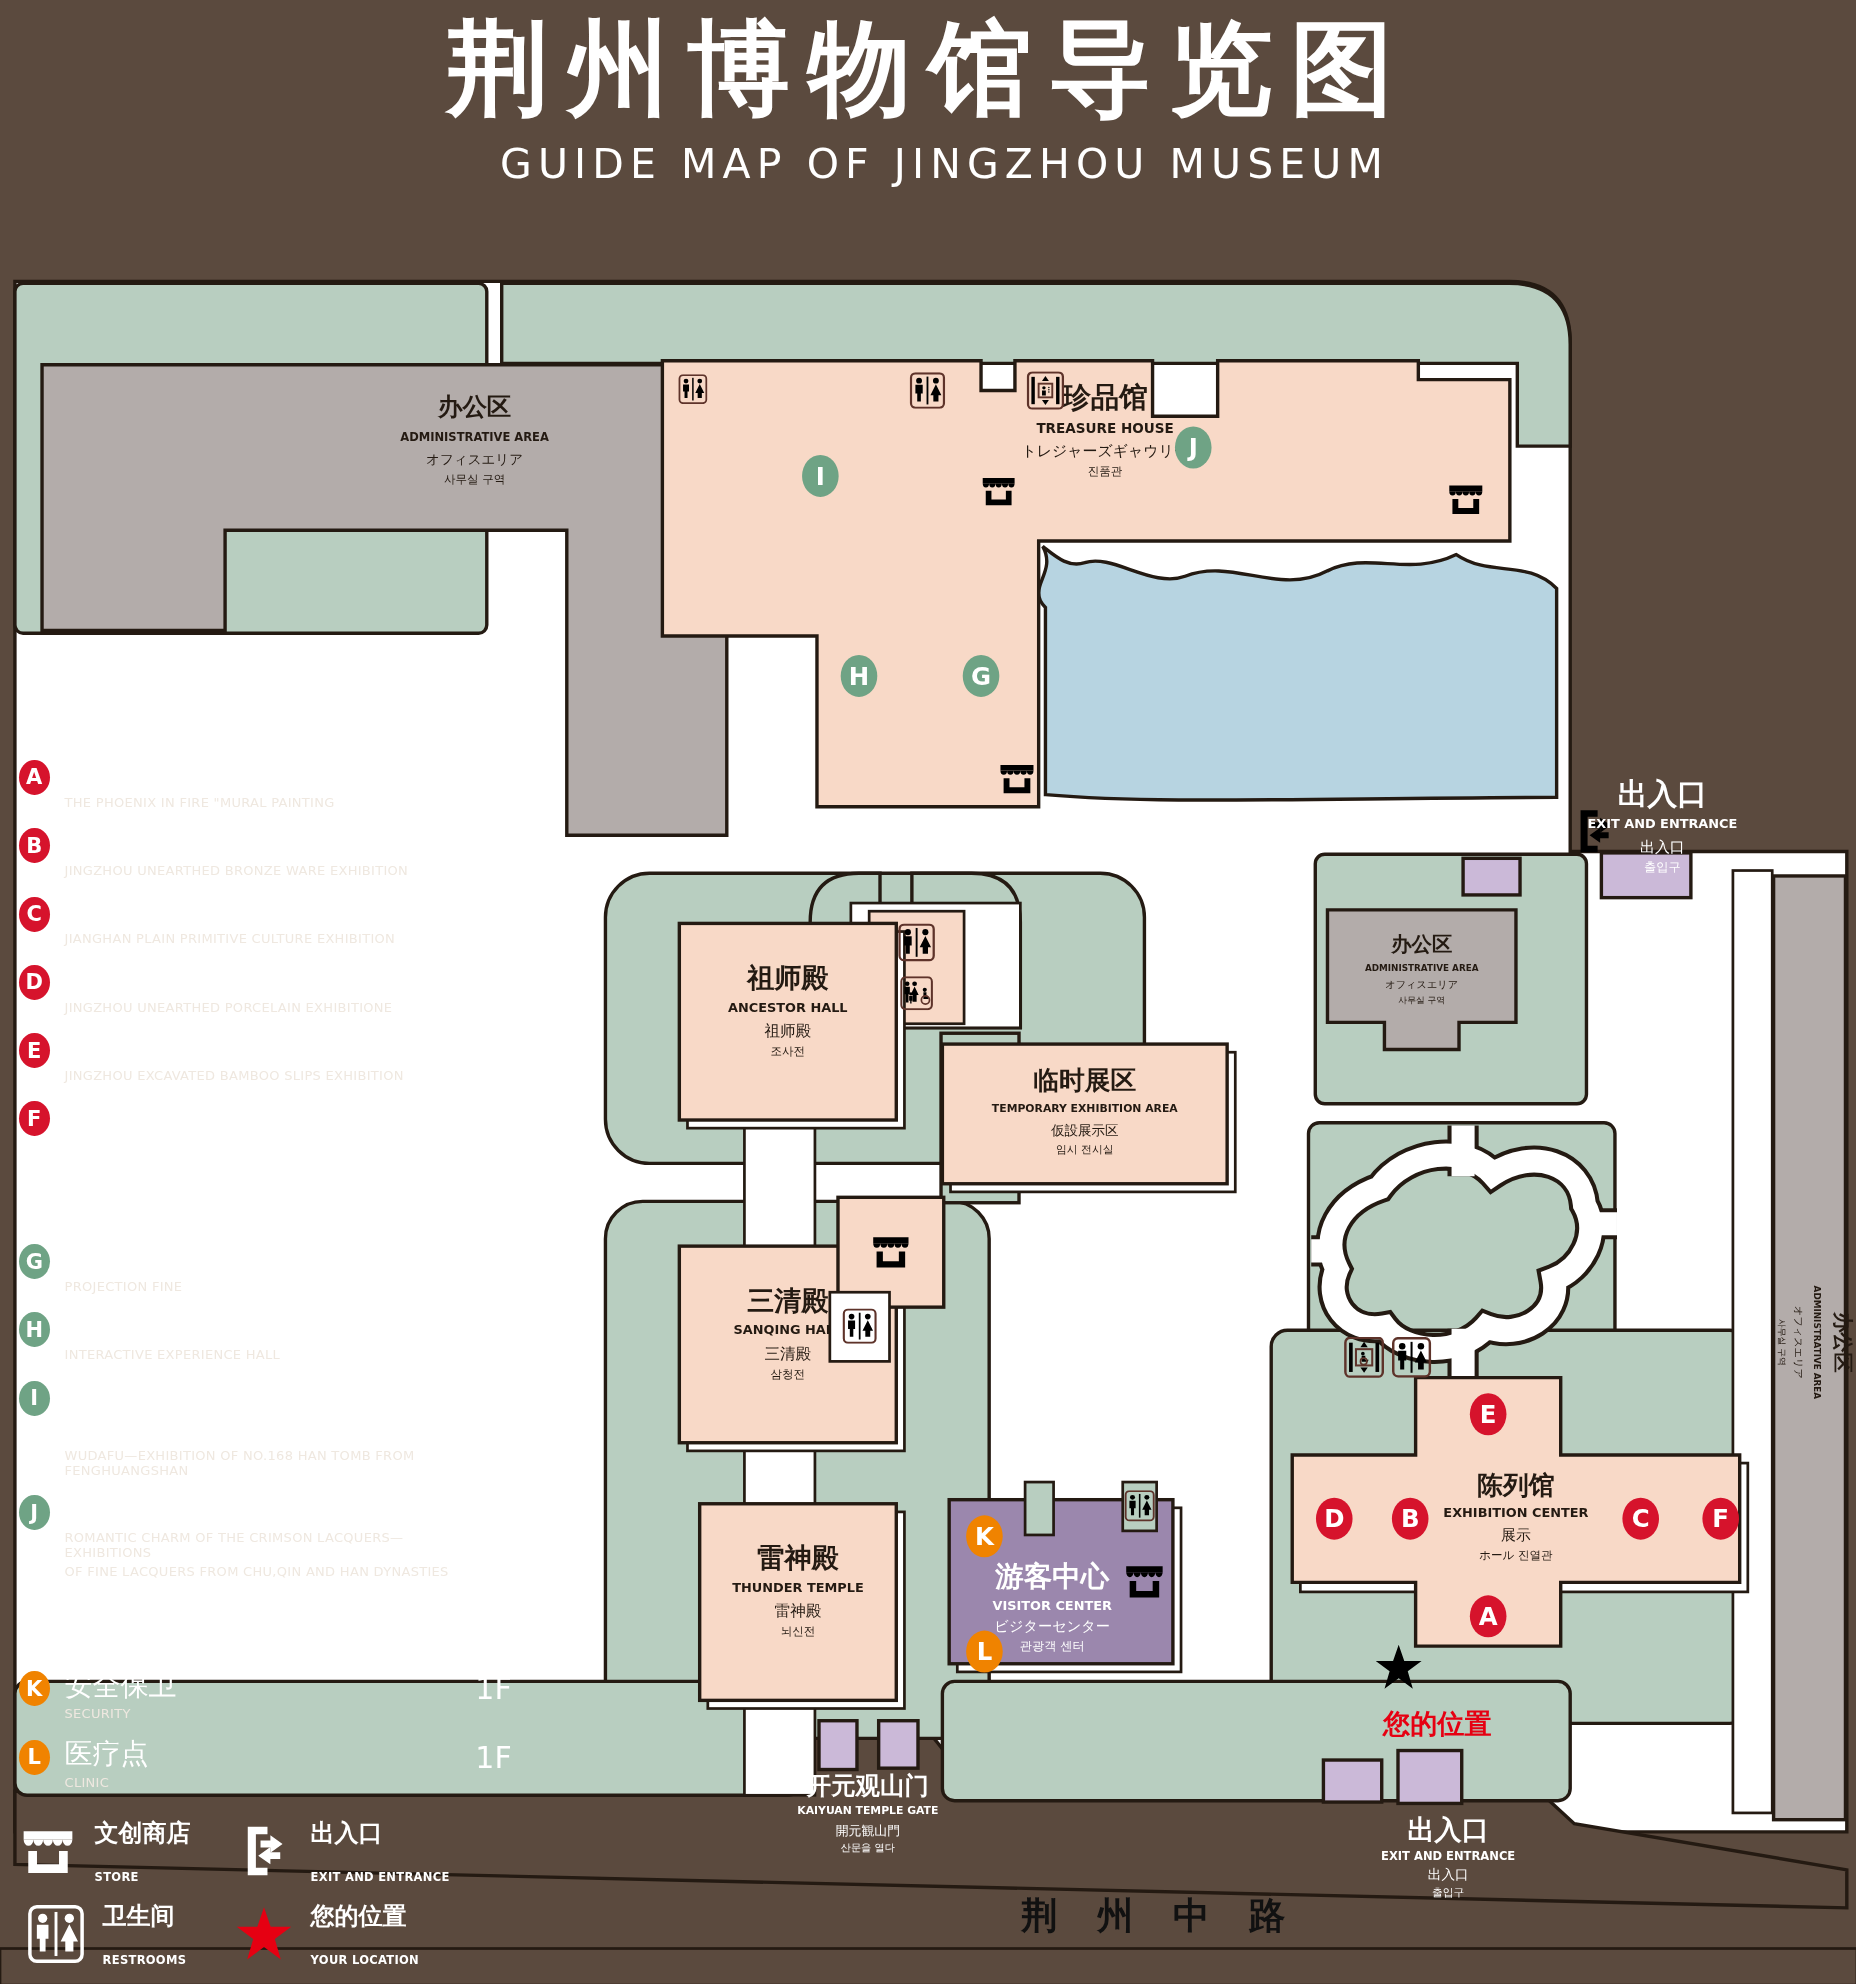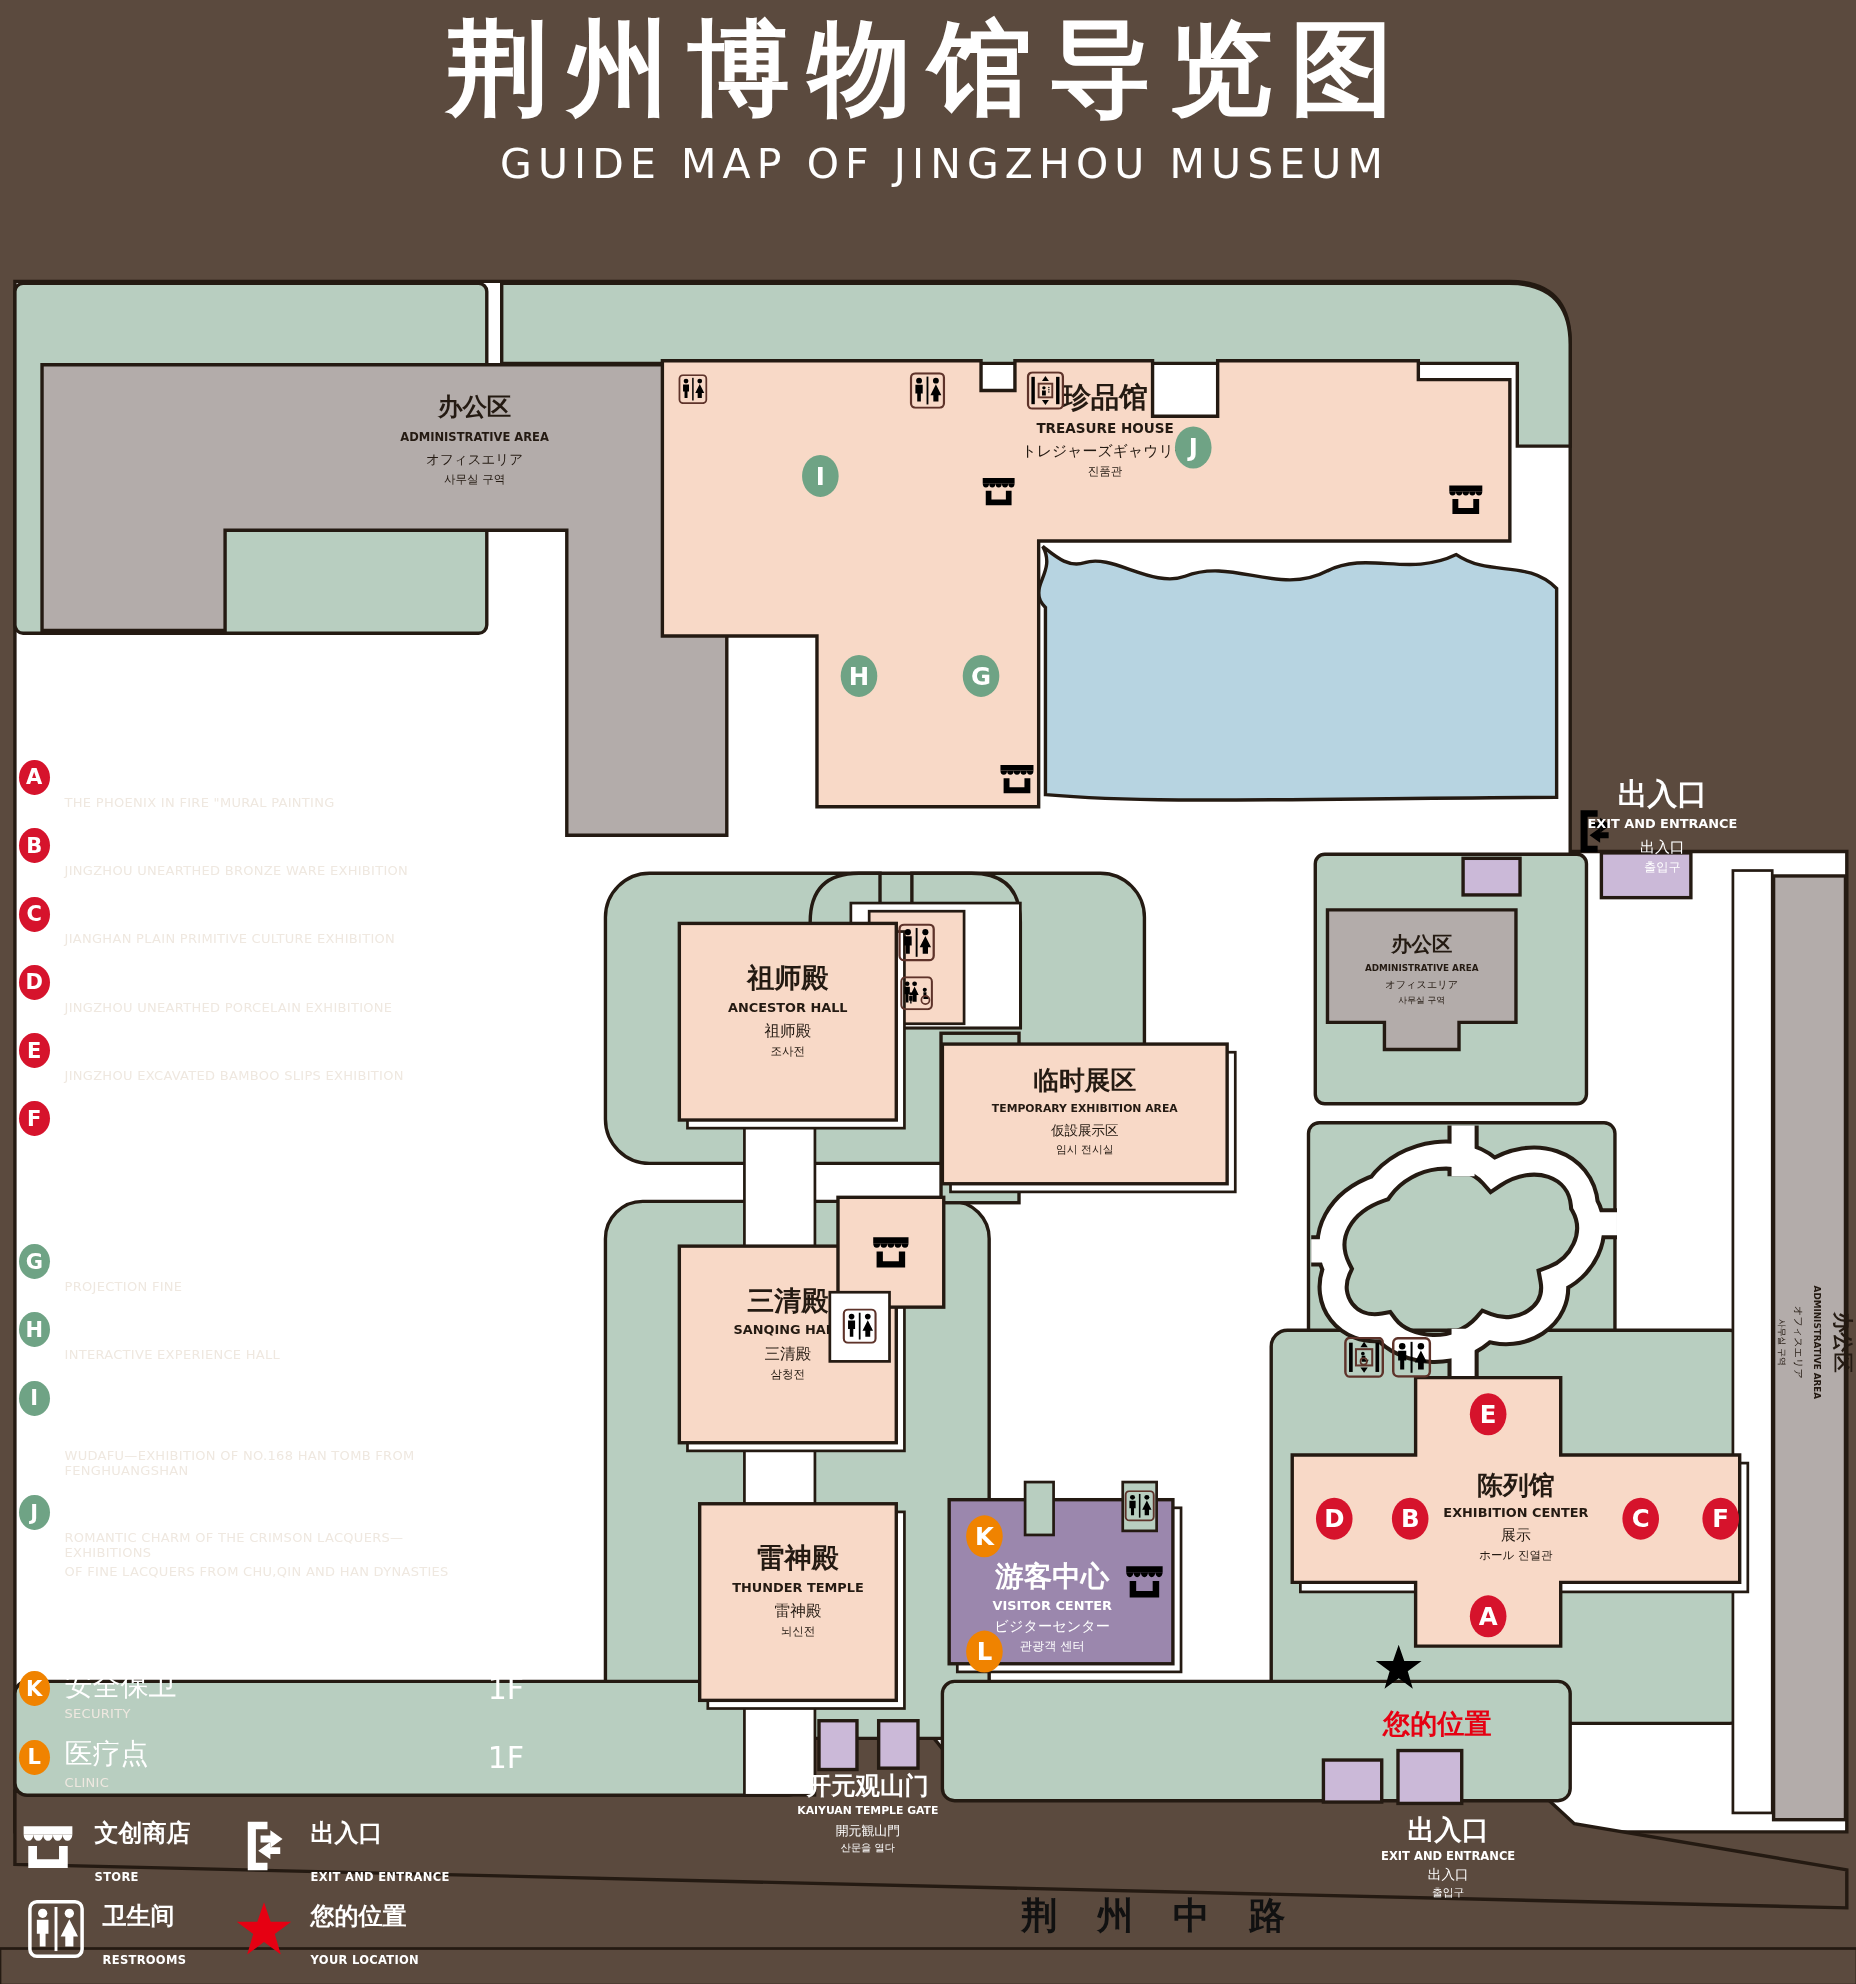--- a/index.html
+++ b/index.html
@@ -15,24 +15,24 @@
   .lg-sec{display:flex;align-items:baseline;gap:22px;margin:17.6px 0 23px 0;}
   .lg-sec .lg-zh{font-size:37px;font-weight:700;}
   .lg-sec .lg-en{font-size:25px;font-weight:700;}
   .lg-item{display:flex;align-items:flex-start;margin-bottom:16.3px;min-height:52px;}
   .badge{flex:0 0 auto;width:30.5px;height:35px;border-radius:50%;display:flex;align-items:center;justify-content:center;
          font-size:21px;font-weight:700;color:#fff;margin-top:1.4px;}
   .badge.red{background:#d6132c;} .badge.green{background:#6fa385;} .badge.orange{background:#f08300;}
   .lg-mid{flex:1 1 auto;padding-left:15px;}
   .lg-name{font-size:28px;line-height:1.15;}
   .lg-cap{font-size:13px;letter-spacing:0.3px;margin-top:4.1px;color:#efe8e0;}
-  .lg-floor{flex:0 0 61px;text-align:right;font-size:30px;margin-top:1.4px;}
+  .lg-floor{flex:0 0 61px;text-align:center;font-size:30px;margin-top:1.4px;}
   
   .lg-icons{position:relative;margin-top:27px;height:407px;}
-  .ico-item{position:absolute;display:flex;gap:17.6px;}
+  .ico-item{position:absolute;display:flex;align-items:center;gap:17.6px;}
   .ico-box{width:58px;height:58px;flex:0 0 auto;color:#fff;}
   .ico-box svg{width:58px;height:58px;display:block;}
   .swatch{width:58px;height:58px;flex:0 0 auto;border:2px solid #241a12;box-sizing:border-box;}
   .swatch.office{background:#b3acaa;}
   .ico-zh{font-size:24px;font-weight:700;}
   .ico-en{font-size:11.5px;font-weight:700;margin-top:21px;letter-spacing:0.3px;}
   
   .map{position:absolute;inset:0;z-index:1;}
 </style>
 </head>

